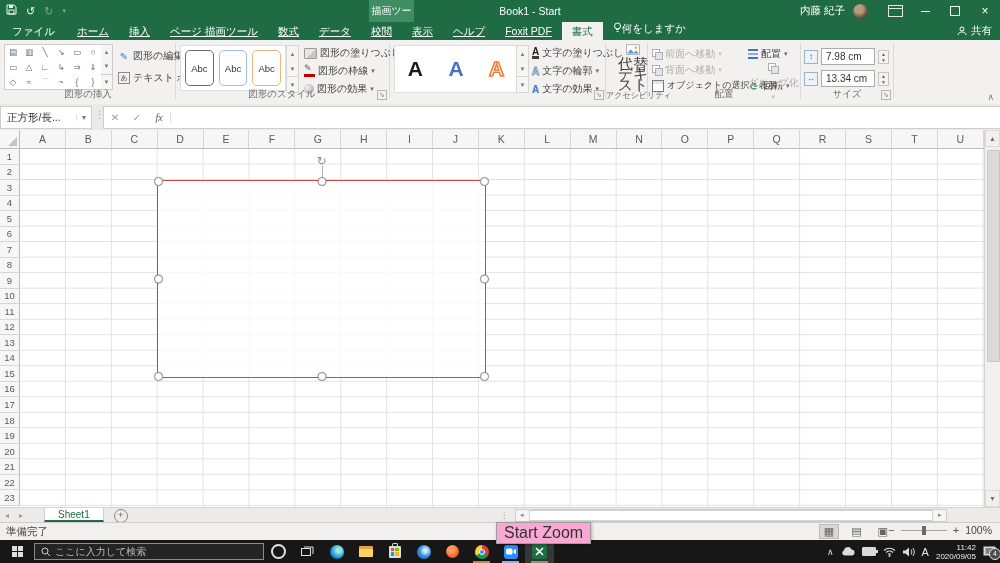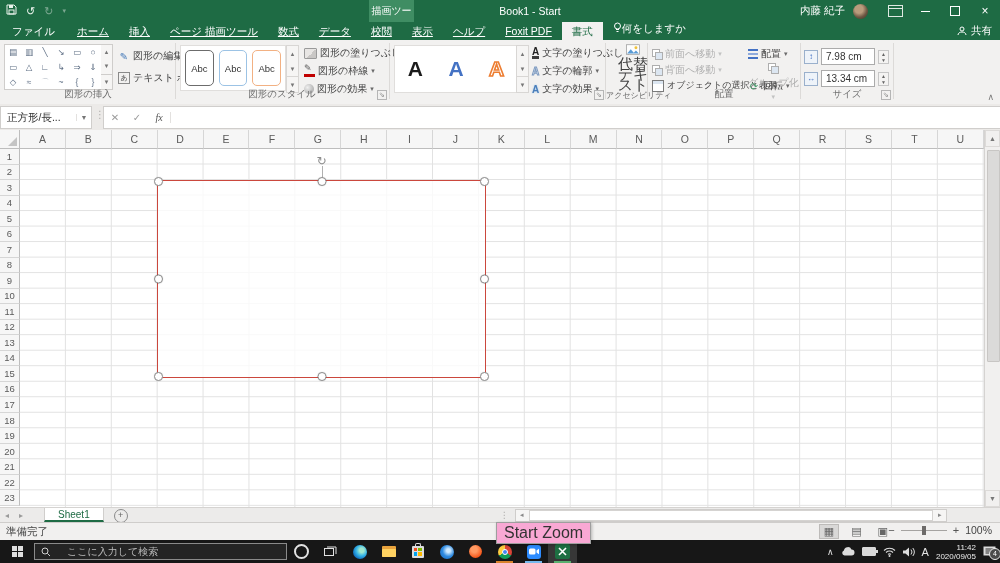--- a/index.html
+++ b/index.html
@@ -158,21 +158,21 @@
   #ztrack{width:46px;height:1px;background:#a5a3a1;position:relative;}
   #zthumb{position:absolute;left:21px;top:-4px;width:4px;height:9px;background:#6d6b69;}
   #zoomlvl{font-size:10.5px;color:#444;}
   #tooltip{position:absolute;left:496px;top:522px;background:#f9a8d4;border:1px solid #9e9e9e;padding:1px 7px;font-size:16px;color:#333;box-shadow:1px 1px 3px rgba(0,0,0,.25);z-index:50;}
 
   
   #taskbar{position:absolute;left:0;top:540px;width:1000px;height:23px;background:#171717;display:flex;align-items:center;}
   #startbtn{width:34px;height:23px;display:flex;align-items:center;justify-content:center;}
   #winlogo{width:11px;height:11px;display:grid;grid-template-columns:5px 5px;grid-template-rows:5px 5px;gap:1px;}
   #winlogo i{background:#dfdfdf;}
-  #searchbox{width:253px;height:17px;background:#242424;border:1px solid #8a8a8a;display:flex;align-items:center;gap:16px;padding-left:6px;box-sizing:border-box;}
+  #searchbox{width:230px;height:17px;background:#242424;border:1px solid #8a8a8a;display:flex;align-items:center;gap:4px;padding-left:6px;box-sizing:border-box;}
   #searchbox .ph{font-size:10px;color:#bdbdbd;}
   .tbslot{width:29px;height:23px;display:flex;align-items:center;justify-content:center;position:relative;}
   .runline{position:absolute;bottom:0;left:6px;right:6px;height:2px;}
   .tbslot.activeapp{background:rgba(255,255,255,0.14);}
   .ring{width:11px;height:11px;border:2px solid #e2e2e2;border-radius:50%;}
   .edgeic{width:14px;height:14px;border-radius:50%;background:radial-gradient(circle at 62% 38%,#9fe8cf 0 18%,#35b3e6 45%,#0b63b8 78%,#1b468f 100%);}
   .folder{width:14px;height:11px;position:relative;background:#e8a33d;border-radius:1px;}
   .folder:after{content:"";position:absolute;left:0;bottom:0;width:14px;height:8px;background:#ffd261;border-radius:1px;}
   .storeic{width:12px;height:12px;position:relative;background:#ddd;border-radius:1px;}
   .storeic:before{content:"";position:absolute;left:3px;top:-3px;width:4px;height:3px;border:1px solid #ddd;border-bottom:none;border-radius:2px 2px 0 0;}

